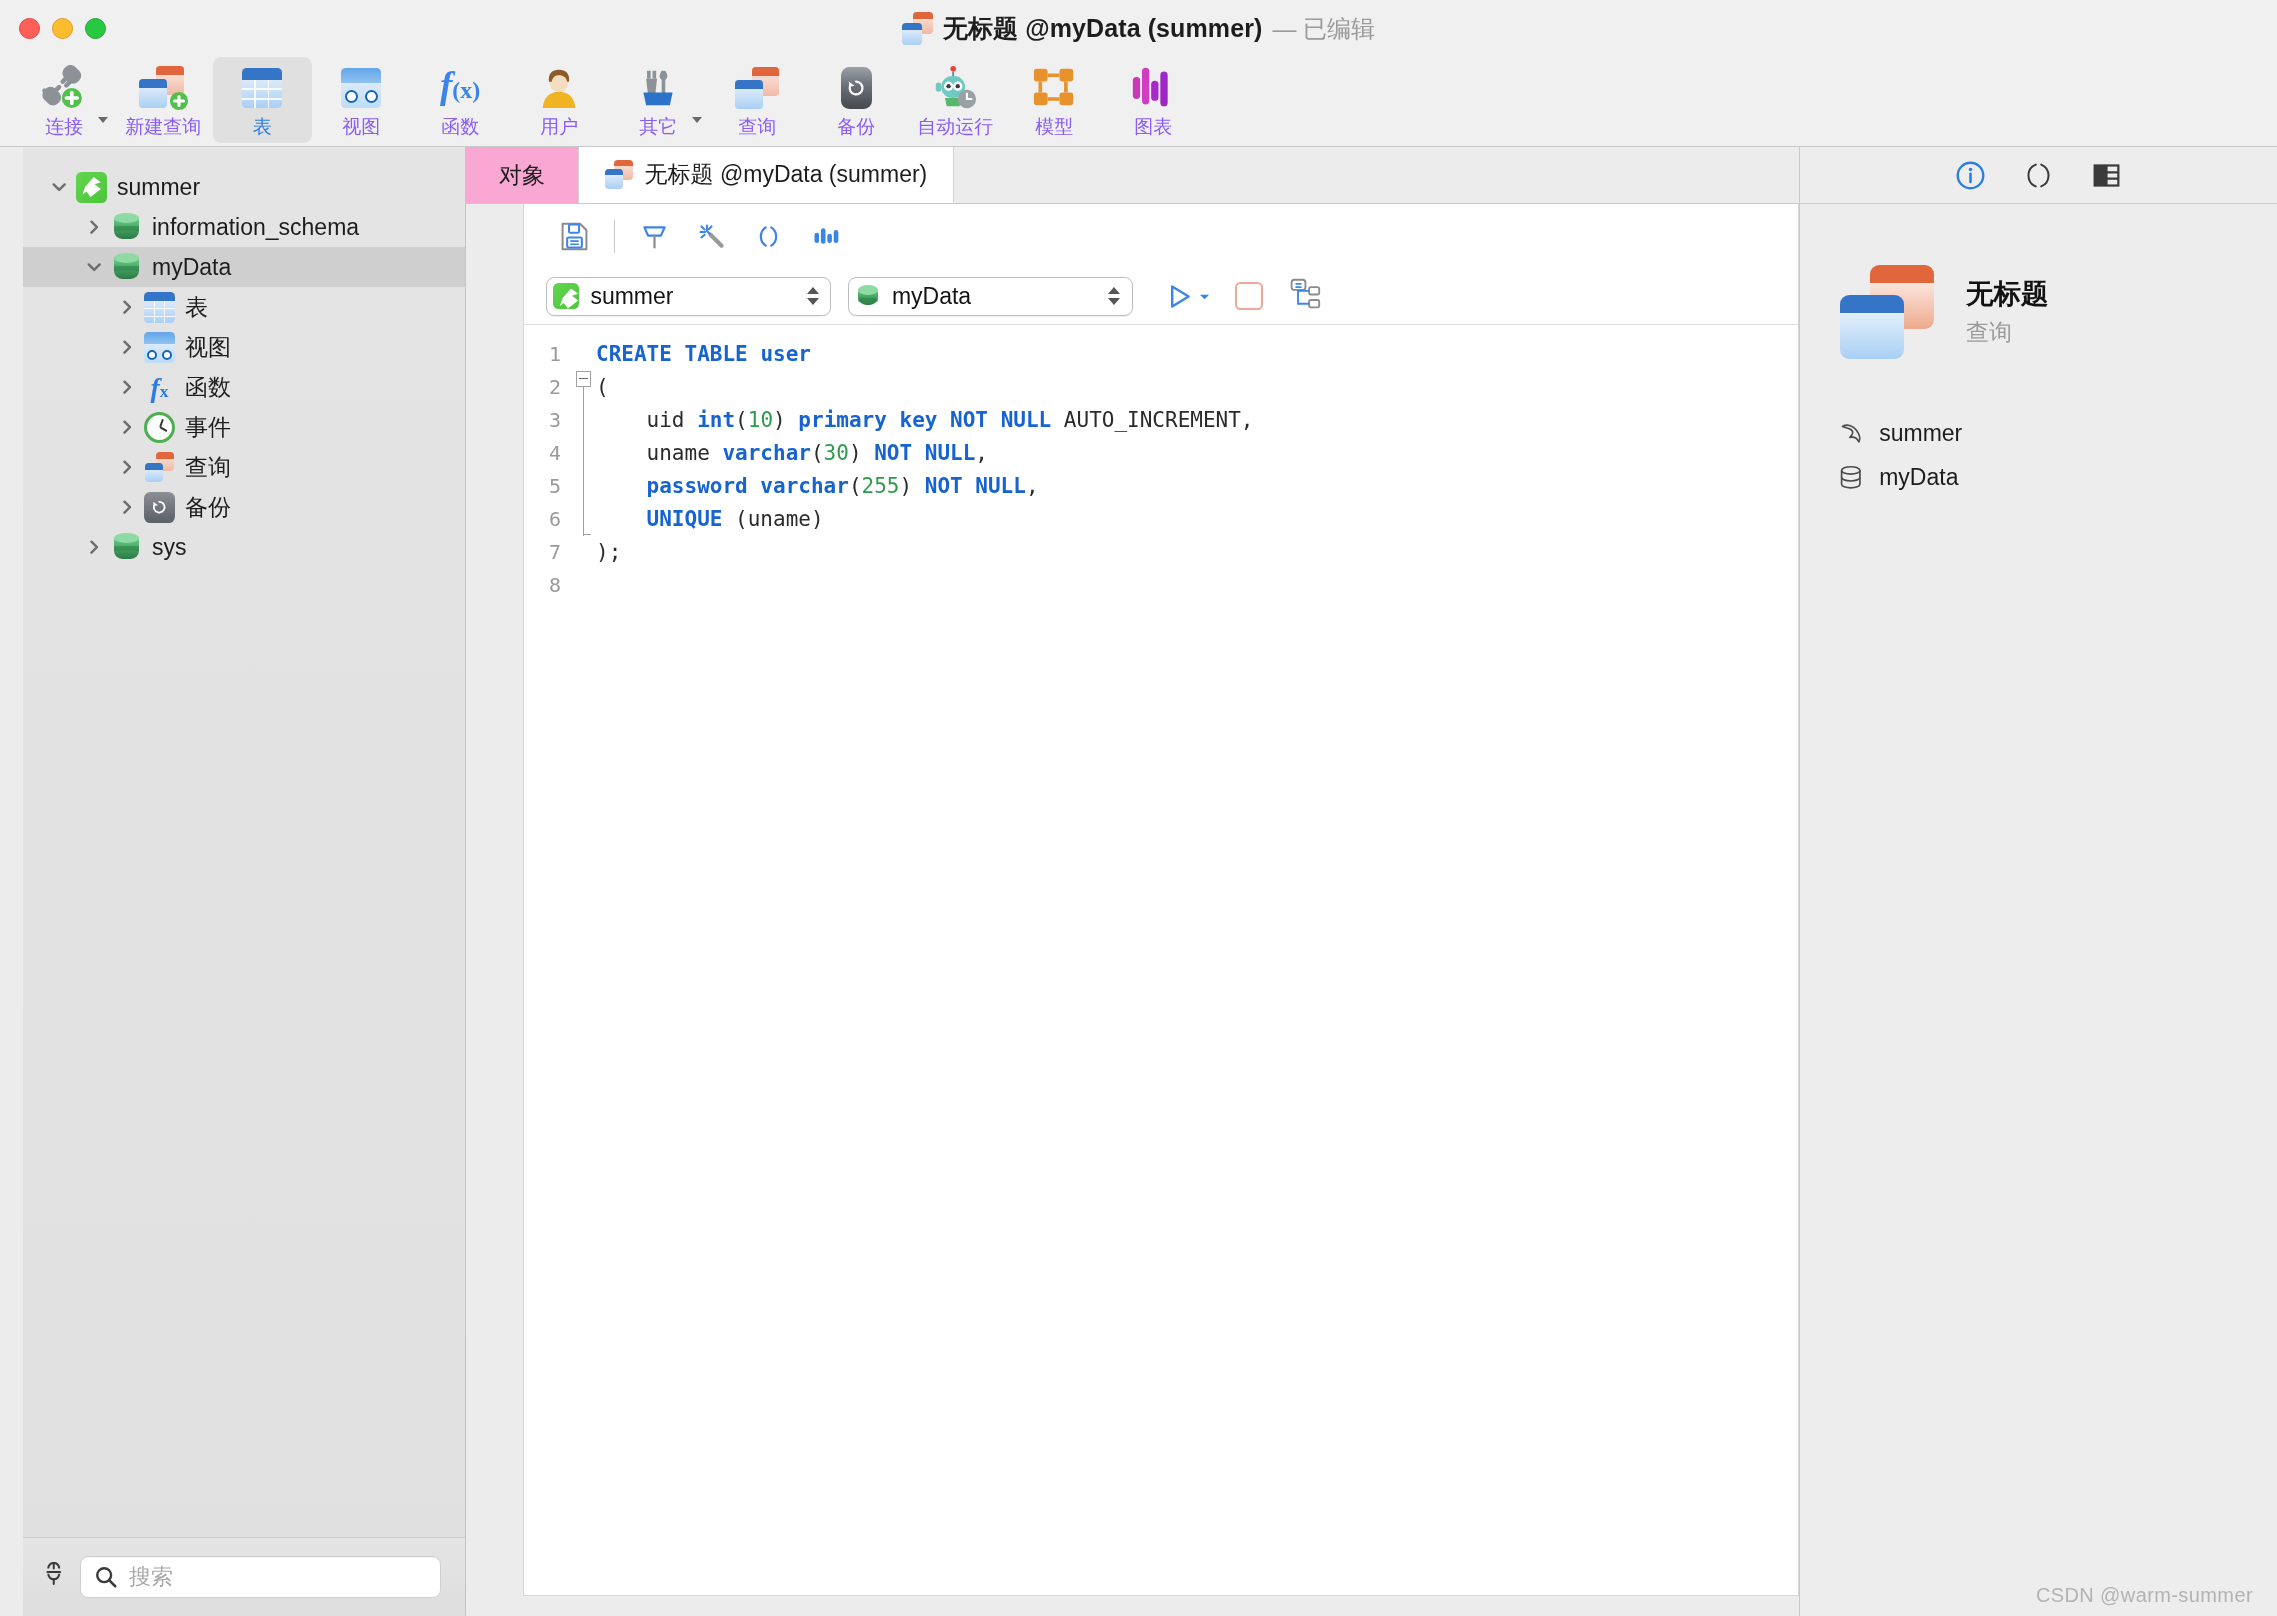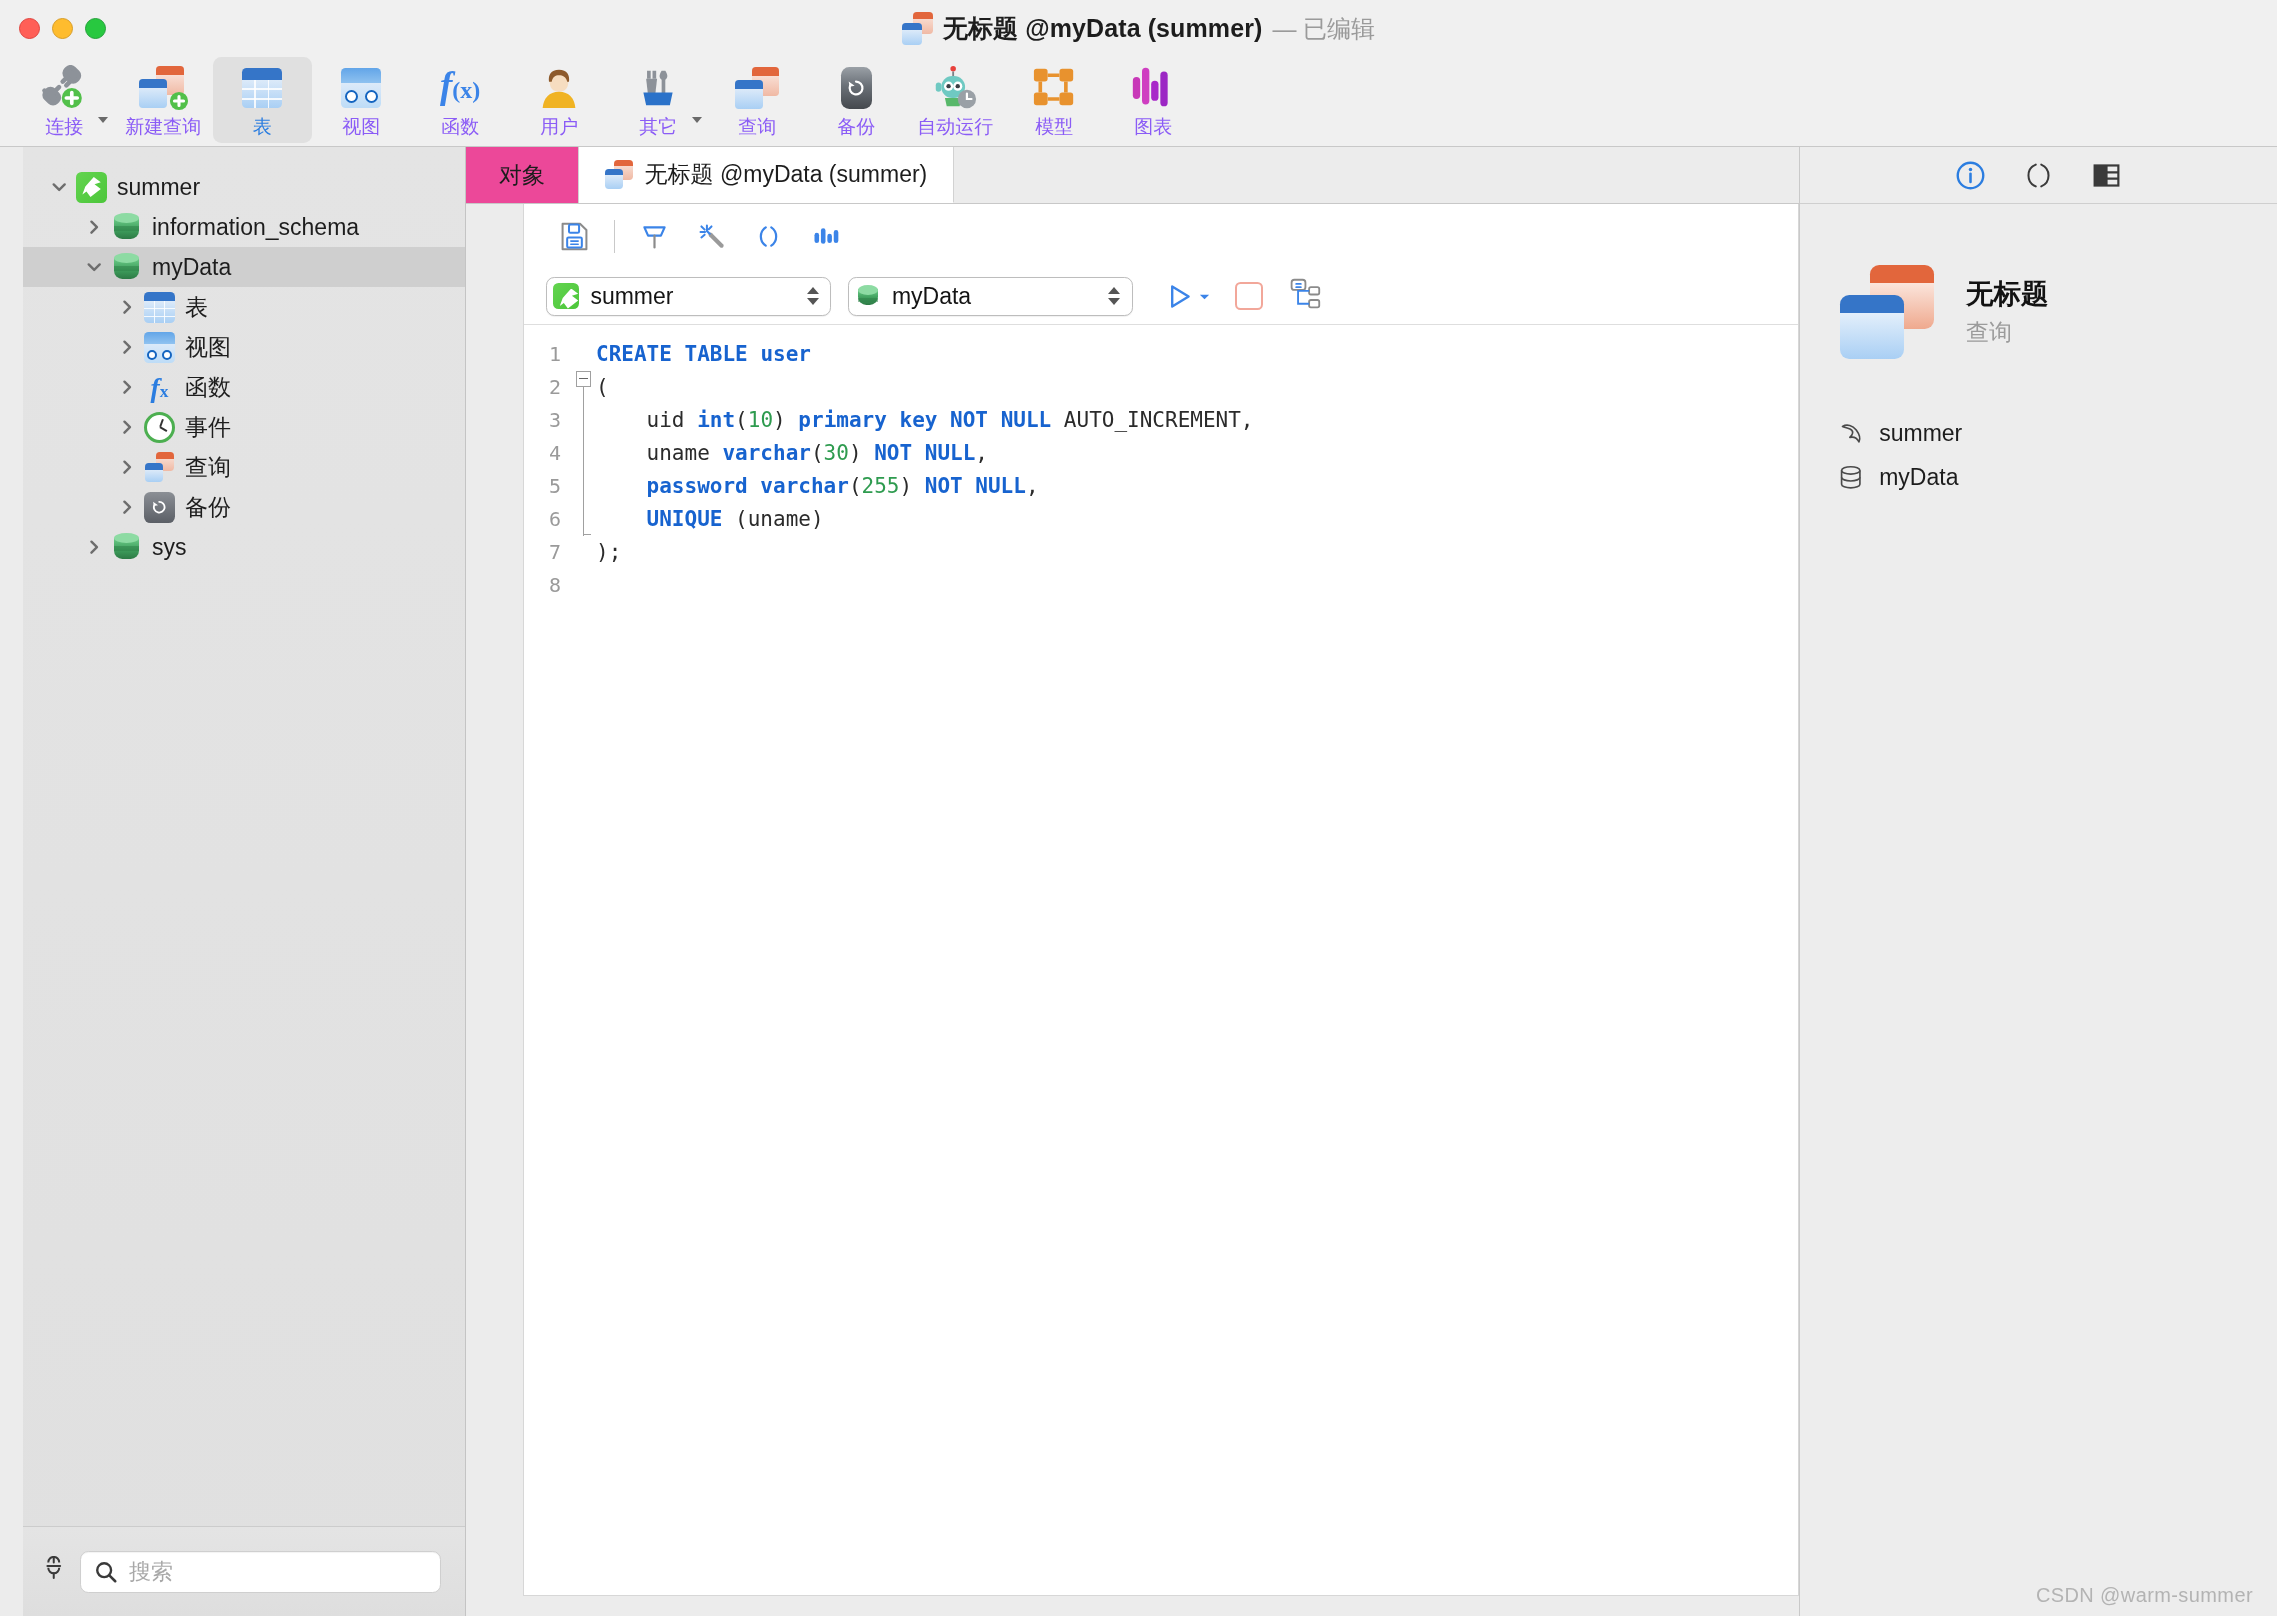--- a/index.html
+++ b/index.html
@@ -213,21 +213,21 @@
     position:absolute; left:0.9px; bottom:0.9px; width:18.4px; height:18.4px; border-radius:3.7px;
     background: linear-gradient(180deg,#3575c8 0%,#3575c8 36%,#dceaf9 36%,#a9cff4 100%);
   }
   
   .ic-backup {
     border-radius:6.4px; background: linear-gradient(180deg,#8b8f95 0%,#5b5f66 100%);
     display:flex; align-items:center; justify-content:center; color:#fff; font-size:19px;
   }
 
   .sidebar-bottom {
-    height: 90px; flex: none;
+    height: 79px; flex: none;
     display: flex; align-items: center; gap: 13px;
     padding: 0 24px 0 16.5px;
     border-top: 0.9px solid #cccccc;
     background: linear-gradient(180deg,#e4e4e4,#dedede);
   }
   .plug-icon { width: 27.5px; height: 31px; flex: none; }
   .search-box {
     flex: 1; height: 42px; background:#fff; border-radius: 8.3px;
     border: 0.9px solid #cfcfcf;
     display:flex; align-items:center; gap: 11px; padding: 0 13px;
@@ -237,21 +237,21 @@
 
   
   .main { flex: 1; display: flex; flex-direction: column; min-width: 0; background:#ececec; }
   .tabbar {
     height: 57px; flex: none; display:flex; align-items: stretch;
     background: #ececec; border-bottom: 0.9px solid #c8c8c8;
   }
   .tab {
     display:flex; align-items:center; gap: 12px; padding: 0 26px;
     font-size: 23px; color:#1d1d1d; border-right: 0.9px solid #d2d2d2;
-    background:#ec4899;
+    background:#f9a8d4;
   }
   .tab.active { background:#ffffff; border-bottom: 0.9px solid #fff; }
   .tab.objects { padding: 0 33px; }
 
   .editor-wrap {
     flex: 1; display:flex; flex-direction: column; min-height:0;
     padding: 0 0 20px 57px; background:#ececec;
   }
   .editor {
     flex:1; display:flex; flex-direction:column; min-height:0;

